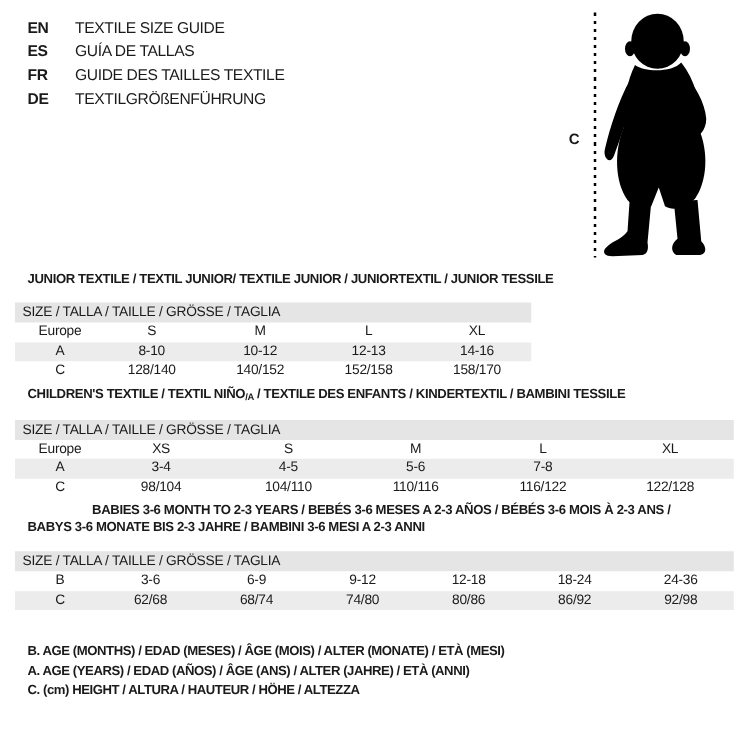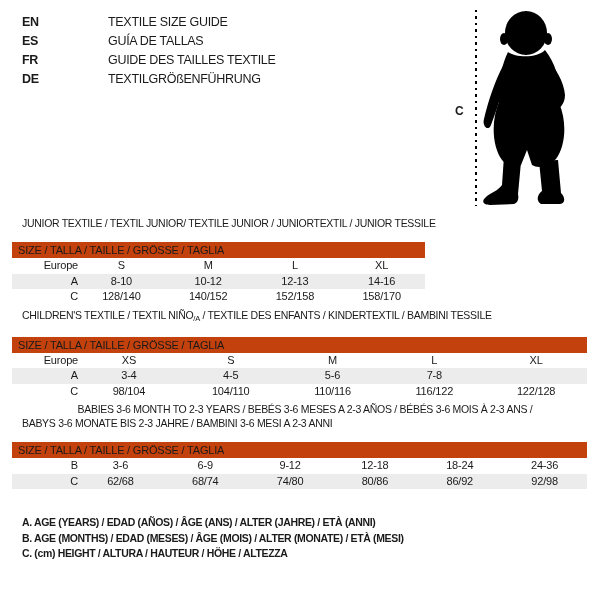--- a/index.html
+++ b/index.html
@@ -7,21 +7,21 @@
   body {
     position:relative;
     background:#ffffff;
     color:#1a1a1a;
     font-family:"Liberation Sans", sans-serif;
     overflow:hidden;
   }
 
   
   .lang-list { position:absolute; left:22px; top:13px; }
-  .lang-row { display:flex; height:19px; line-height:19px;gap:48px; }
+  .lang-row { display:flex; height:19px; line-height:19px; }
   .lang-code {
     width:38px; font-weight:bold; font-size:12.5px; letter-spacing:-0.3px;
   }
   .lang-label {
     font-weight:normal; font-size:12.5px; letter-spacing:-0.3px; white-space:nowrap;
   }
 
   
   .figure-area { position:absolute; left:450px; top:6px; width:145px; height:202px; }
   .dotted-line {
@@ -29,42 +29,42 @@
     background:repeating-linear-gradient(to bottom,#000 0 2.5px,transparent 2.5px 6.5px);
   }
   .c-label {
     position:absolute; left:5px; top:98px; font-size:12px; font-weight:bold;
   }
   .baby-svg { position:absolute; left:28px; top:0; width:112px; height:200px; }
 
   
   .content { position:absolute; left:12px; top:217px; width:576px; }
   .section-title {
-    font-weight:normal; font-size:10.5px; letter-spacing:-0.3px;
+    font-weight:bold; font-size:10.5px; letter-spacing:-0.3px;
     margin:0 0 12px 10px; white-space:nowrap; line-height:13px;
   }
   .section-title.mt { margin-top:4px; margin-bottom:12px; }
   .section-title.two-line { margin-bottom:0;text-align:center; }
   .section-title.line2 { margin-top:1px; margin-bottom:12px; }
   .sub-a { font-size:7.5px; vertical-align:-2px; }
 
   .size-table { width:575px; }
   .size-table.junior { width:413px; }
 
   .bar {
-    background:#c2410c; height:16px; line-height:16px;
+    background:#e5e5e5; height:16px; line-height:16px;
     font-size:11px; letter-spacing:-0.2px; padding-left:6px;
     white-space:nowrap; overflow:hidden;
   }
   .trow { display:grid; height:15.5px; line-height:15.5px; font-size:11px; letter-spacing:-0.2px; }
   .cols-4 { grid-template-columns:66px repeat(4,1fr); }
   .cols-5 { grid-template-columns:66px repeat(5,1fr); }
   .cols-6 { grid-template-columns:66px repeat(6,1fr); }
   .trow .cell { text-align:center; }
-  .trow .cell.label { text-align:right; padding-left:6px; }
+  .trow .cell.label { text-align:center; padding-left:6px; }
   .trow.stripe { background:#ececec; }
 
   
   .notes { margin-top:26px; margin-left:10px; }
   .note-line {
     font-weight:bold; font-size:10.5px; letter-spacing:-0.35px;
     line-height:15.5px; white-space:nowrap;
   }
 </style>
 </head>
@@ -191,18 +191,18 @@
       <span class="cell">62/68</span>
       <span class="cell">68/74</span>
       <span class="cell">74/80</span>
       <span class="cell">80/86</span>
       <span class="cell">86/92</span>
       <span class="cell">92/98</span>
     </div>
   </div>
 
   <div class="notes">
+    <div class="note-line">B. AGE (MONTHS) / EDAD (MESES) / ÂGE (MOIS) / ALTER (MONATE) / ETÀ (MESI)</div>
     <div class="note-line">A. AGE (YEARS) / EDAD (AÑOS) / ÂGE (ANS) / ALTER (JAHRE) / ETÀ (ANNI)</div>
-    <div class="note-line">B. AGE (MONTHS) / EDAD (MESES) / ÂGE (MOIS) / ALTER (MONATE) / ETÀ (MESI)</div>
     <div class="note-line">C. (cm) HEIGHT / ALTURA / HAUTEUR / HÖHE / ALTEZZA</div>
   </div>
 
 </div>
 
 </body></html>

